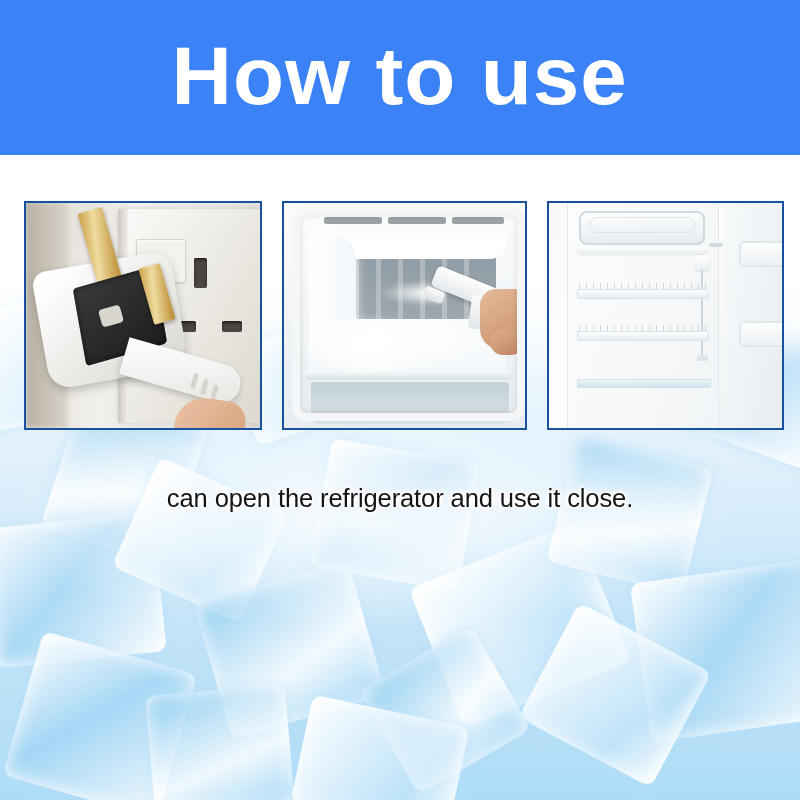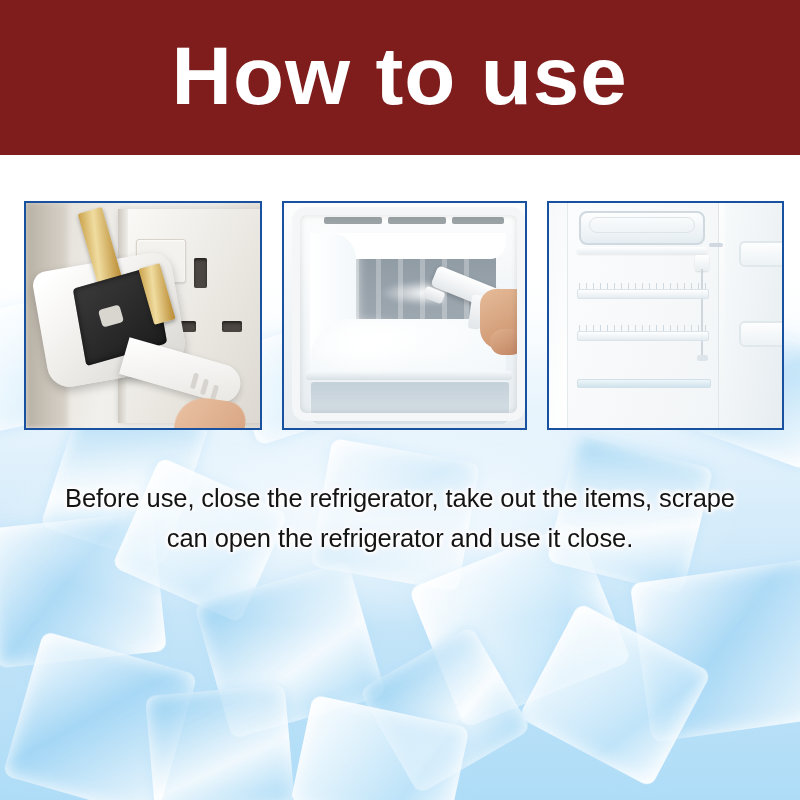--- a/index.html
+++ b/index.html
@@ -33,21 +33,21 @@
     background:linear-gradient(to bottom,#ffffff 0%,rgba(255,255,255,.95) 38%,rgba(255,255,255,.55) 72%,rgba(255,255,255,0) 100%);
   }
   .ice-sheen{
     position:absolute;left:0;top:250px;width:800px;height:300px;
     background:radial-gradient(ellipse 520px 150px at 46% 40%,rgba(255,255,255,.85),rgba(255,255,255,0) 72%);
   }
 
   
   .header{
     position:absolute;left:0;top:0;width:800px;height:155px;
-    background:#7f1d1d;
+    background:#3b82f6;
     display:flex;align-items:center;justify-content:center;
   }
   .header-title{
     font-family:"Liberation Sans","DejaVu Sans",sans-serif;
     font-weight:bold;font-size:82px;color:#ffffff;
     letter-spacing:1px;line-height:1;
     transform:scaleX(1.02);
     white-space:nowrap;
     margin-top:-4px;
   }
@@ -281,17 +281,16 @@
         <div class="fr-wire fw1"></div>
         <div class="fr-shelf fs1"></div>
         <div class="fr-wire fw2"></div>
         <div class="fr-shelf fs2"></div>
         <div class="fr-glass"></div>
       </div>
     </div>
   </div>
 
   <div class="body-text">
-    <span class="ln">Before use, close the refrigerator, take out the items, scrape</span>
     <span class="ln">can open the refrigerator and use it close.</span>
   </div>
 
 </div>
 
 </body></html>

